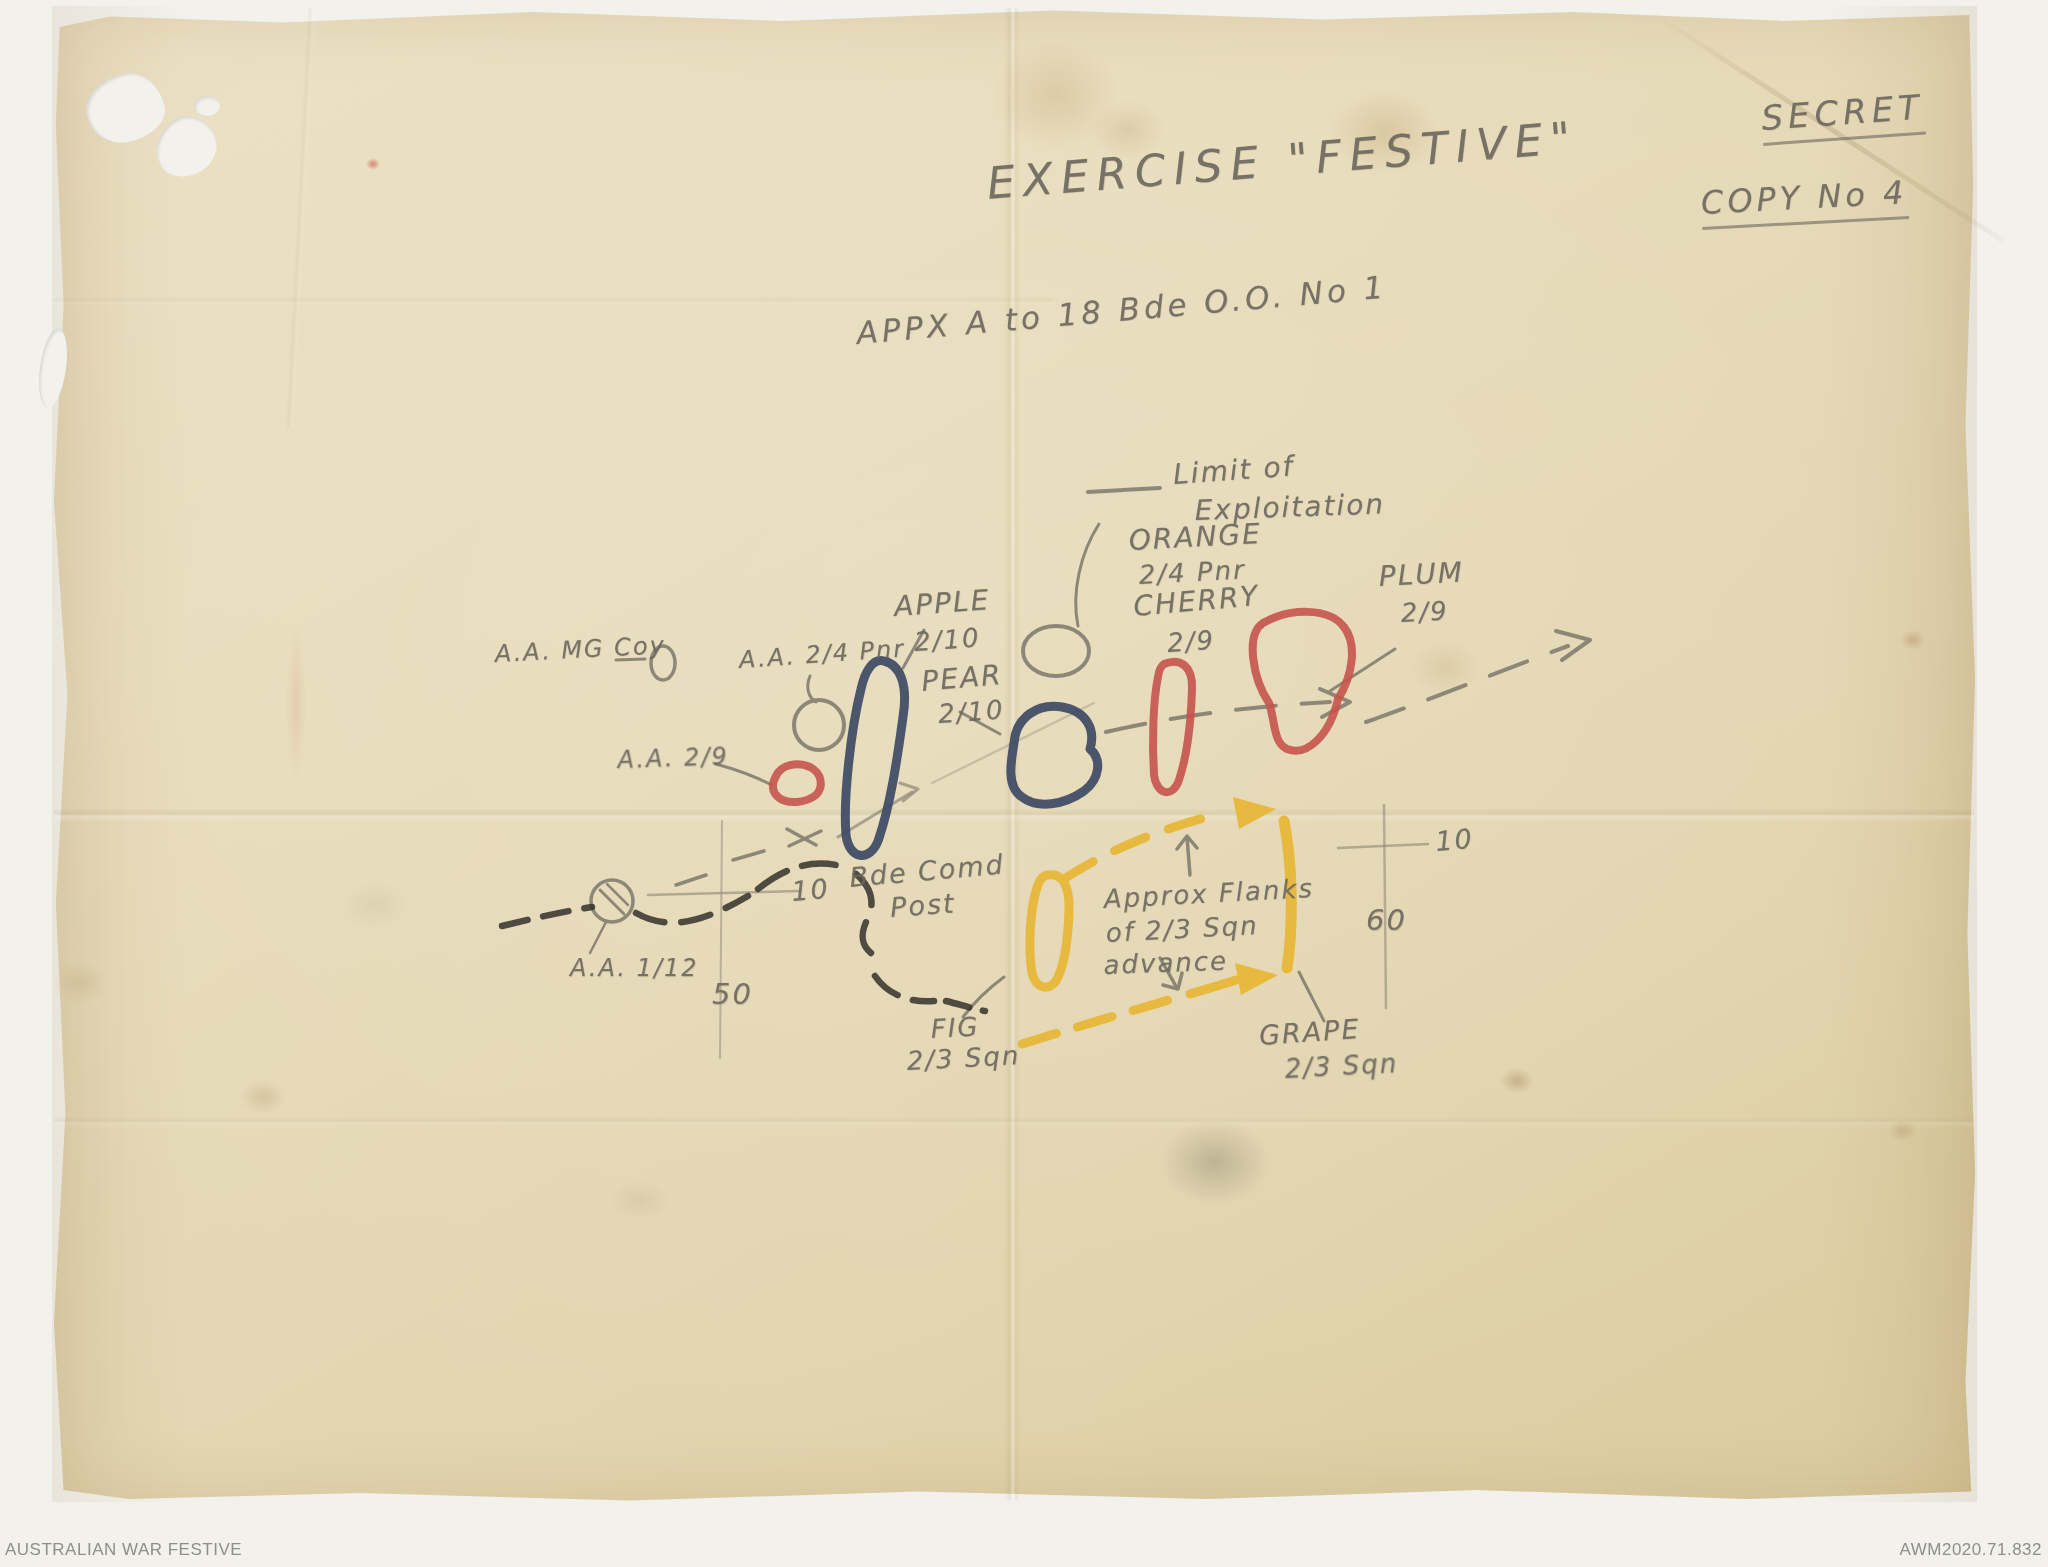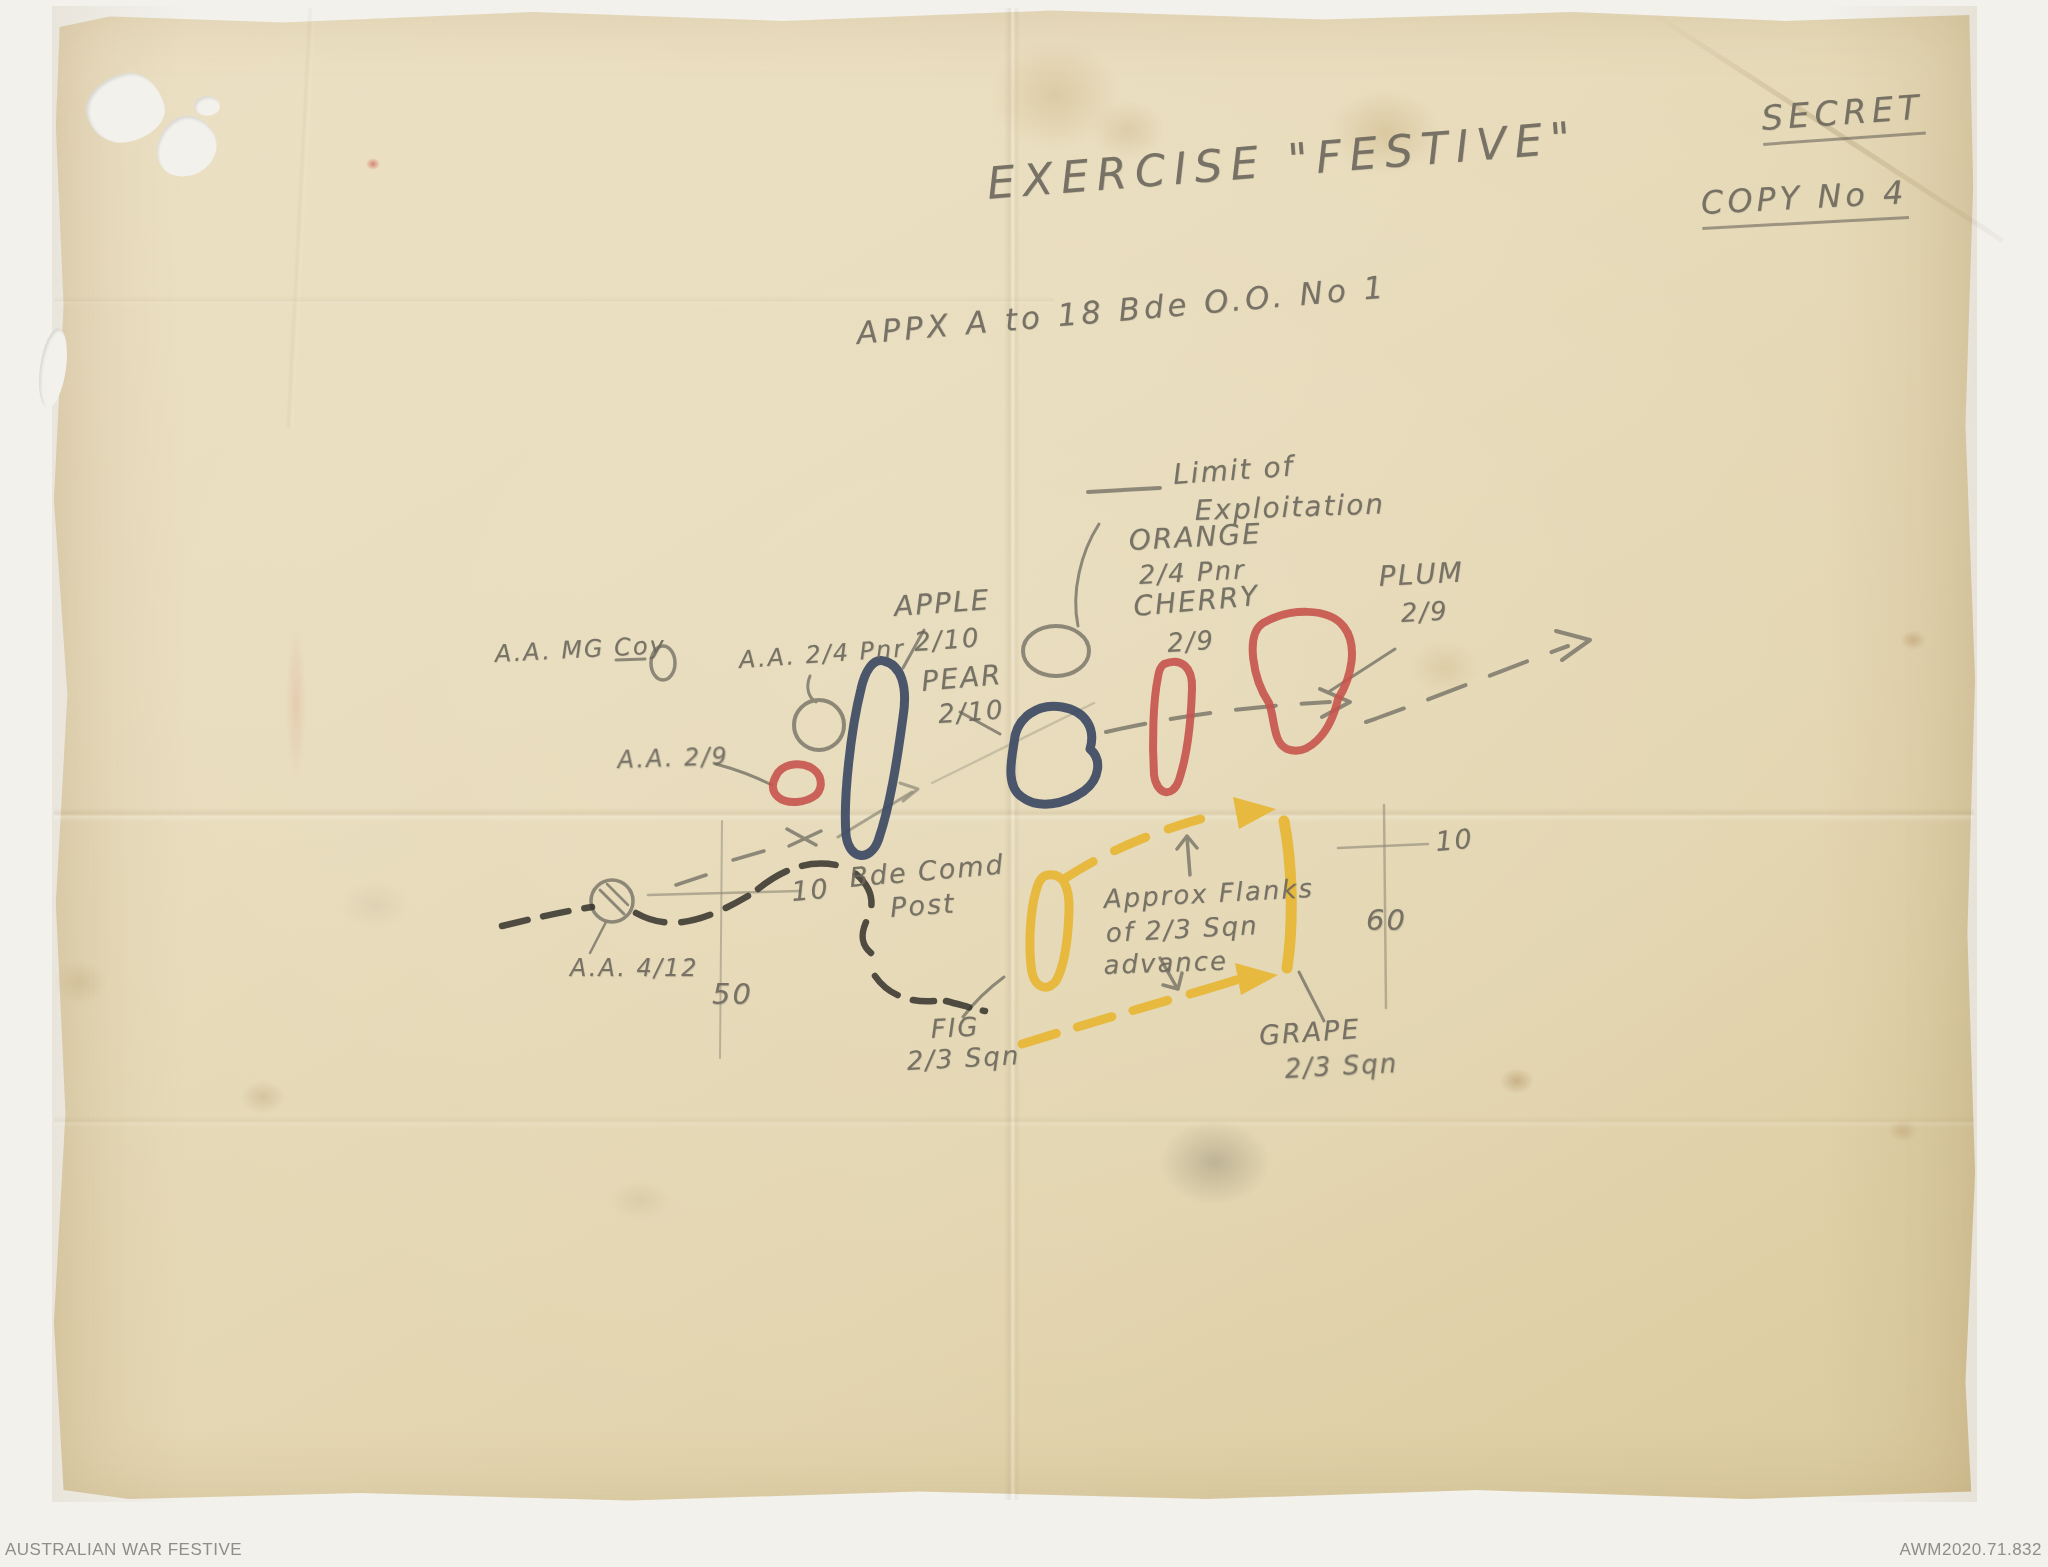--- a/index.html
+++ b/index.html
@@ -149,21 +149,21 @@
 
   <div class="hw" style="left:893px;top:590px;font-size:28px;transform:rotate(-4deg);">APPLE</div>
   <div class="hw" style="left:913px;top:627px;font-size:26px;transform:rotate(-4deg);">2/10</div>
 
   <div class="hw" style="left:920px;top:665px;font-size:28px;transform:rotate(-5deg);">PEAR</div>
   <div class="hw" style="left:937px;top:699px;font-size:26px;transform:rotate(-4deg);">2/10</div>
 
   <div class="hw" style="left:494px;top:640px;font-size:24px;transform:rotate(-3deg);">A.A. MG Coy</div>
   <div class="hw" style="left:738px;top:646px;font-size:24px;transform:rotate(-4deg);">A.A. 2/4 Pnr</div>
   <div class="hw" style="left:617px;top:746px;font-size:24px;transform:rotate(-2deg);">A.A. 2/9</div>
-  <div class="hw" style="left:570px;top:954px;font-size:24px;">A.A. 4/12</div>
+  <div class="hw" style="left:570px;top:954px;font-size:24px;">A.A. 1/12</div>
 
   <div class="hw" style="left:848px;top:862px;font-size:27px;transform:rotate(-5deg);">Bde Comd</div>
   <div class="hw" style="left:889px;top:892px;font-size:27px;transform:rotate(-4deg);">Post</div>
 
   <div class="hw" style="left:1103px;top:884px;font-size:26px;transform:rotate(-3deg);">Approx Flanks</div>
   <div class="hw" style="left:1105px;top:918px;font-size:26px;transform:rotate(-3deg);">of 2/3 Sqn</div>
   <div class="hw" style="left:1103px;top:950px;font-size:26px;transform:rotate(-2deg);">advance</div>
 
   <div class="hw" style="left:930px;top:1014px;font-size:26px;transform:rotate(-3deg);">FIG</div>
   <div class="hw" style="left:906px;top:1046px;font-size:26px;transform:rotate(-3deg);">2/3 Sqn</div>

